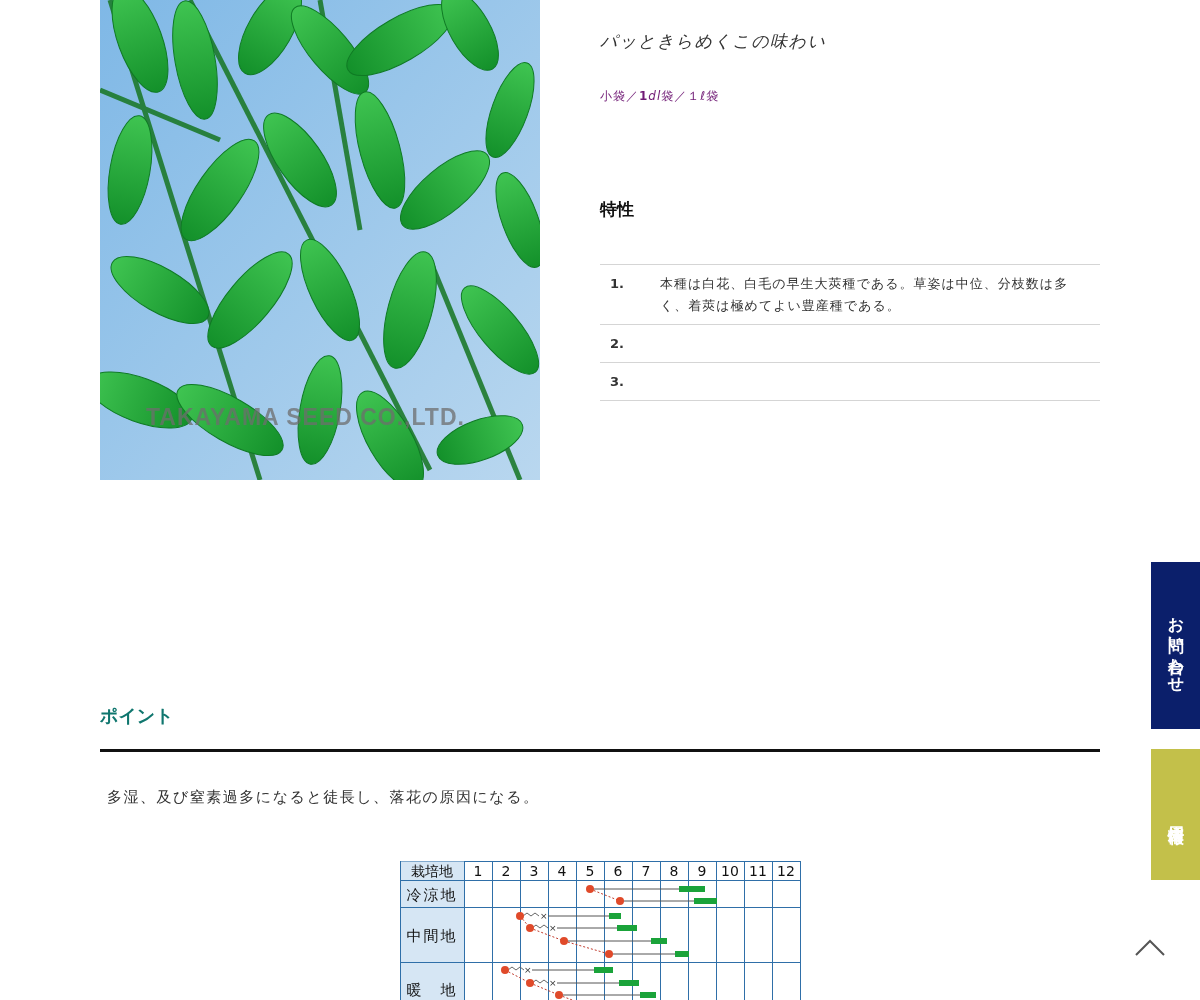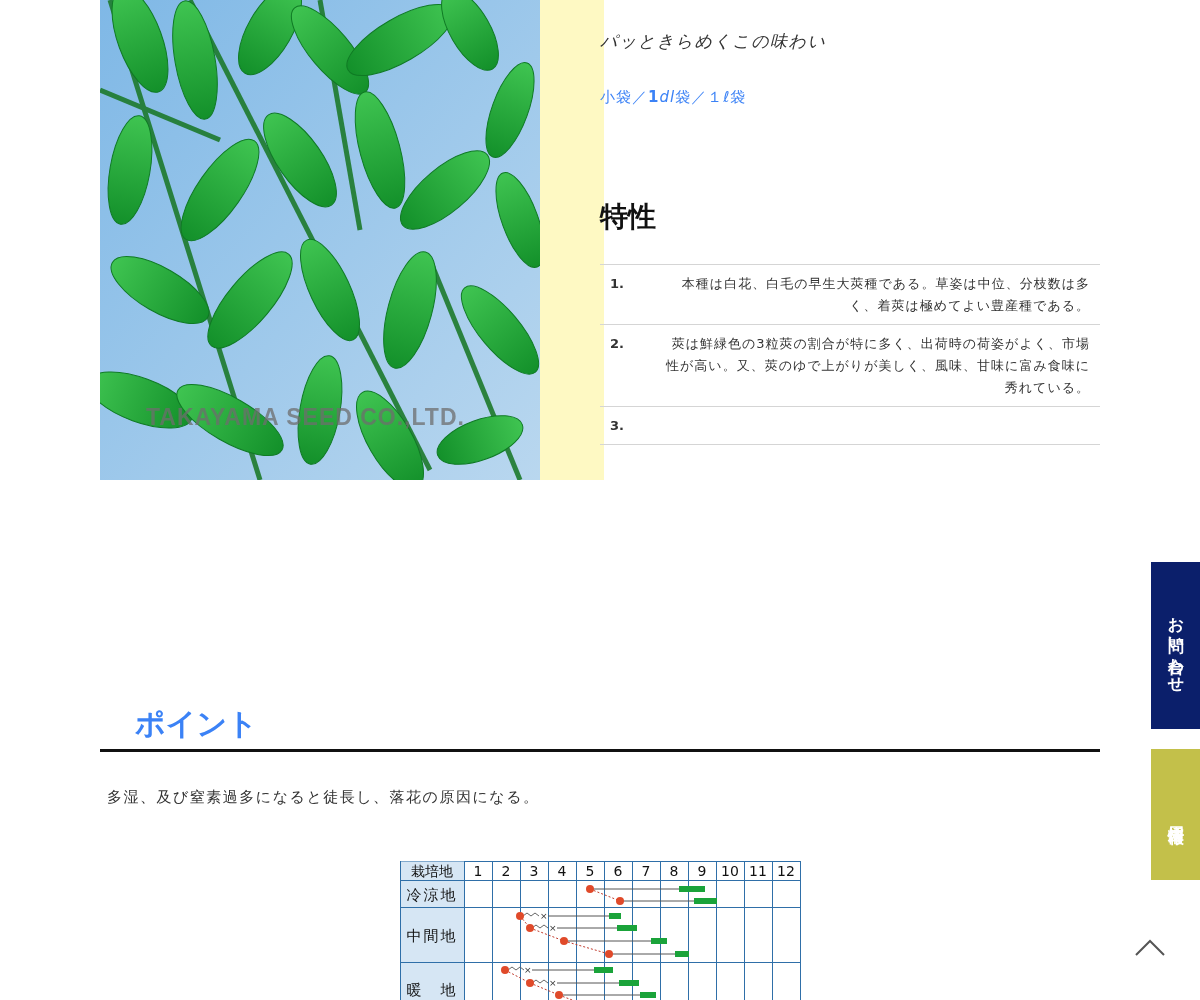--- a/index.html
+++ b/index.html
@@ -1,41 +1,41 @@
 <!DOCTYPE html>
 <html><head>
 <meta charset="utf-8">
 <style>
   * { box-sizing: border-box; margin: 0; padding: 0; }
   html, body { width: 1200px; height: 1000px; overflow: hidden; background: #ffffff; }
   body { font-family: "DejaVu Sans", "Liberation Sans", sans-serif; color: #222; position: relative; }
 
   .product-image {
-    position: absolute; left: 100px; top: 0; width: 504px; height: 480px;
-    background: #fef9c3; overflow: hidden;
+    position: absolute; left: 100px; top: 0; width: 440px; height: 480px;
+    background: #5eead4; overflow: hidden;
   }
   .product-image svg { display: block; }
   .watermark {
     position: absolute; left: 46px; top: 404px; font-family: "Liberation Sans", sans-serif;
     font-weight: bold; font-size: 23px; letter-spacing: 1px; color: rgba(110,110,110,0.75);
     white-space: nowrap;
   }
 
   .info { position: absolute; left: 600px; top: 0; width: 500px; }
   .catch { position: absolute; top: 30px; left: 0; font-size: 17px; color: #333; letter-spacing: 1.5px; white-space: nowrap; font-style: italic; }
-  .packages { position: absolute; top: 88px; left: 0; font-size: 15px; color: #3b82f6; letter-spacing: 1px; white-space: nowrap; }
+  .packages { position: absolute; top: 88px; left: 0; font-size: 12px; color: #701a75; letter-spacing: 1px; white-space: nowrap; }
   .packages b { font-weight: bold; }
-  .section-title { position: absolute; top: 198px; left: 0; font-size: 28px; font-weight: bold; color: #111; }
+  .section-title { position: absolute; top: 198px; left: 0; font-size: 17px; font-weight: bold; color: #111; }
 
   .traits { position: absolute; top: 264px; left: 0; width: 500px; border-top: 1px solid #d5d5d5; }
   .trait { display: flex; border-bottom: 1px solid #d5d5d5; padding: 8px 0 7px 0; }
   .trait-num { width: 60px; padding-left: 10px; font-size: 13px; font-weight: bold; color: #333; line-height: 22px; }
-  .trait-text { width: 430px; font-size: 13px; color: #333; line-height: 22px; letter-spacing: 1px; text-align: right; }
-
-  .point-title { position: absolute; left: 100px; top: 704px; font-size: 30px; font-weight: bold; color: #3b82f6; margin-left: 35px; }
+  .trait-text { width: 430px; font-size: 13px; color: #333; line-height: 22px; letter-spacing: 1px; }
+
+  .point-title { position: absolute; left: 100px; top: 704px; font-size: 18px; font-weight: bold; color: #0f766e; }
   .point-rule { position: absolute; left: 100px; top: 749px; width: 1000px; height: 3px; background: #111; }
   .point-text { position: absolute; left: 100px; top: 788px; font-size: 15px; color: #333; letter-spacing: 1.5px; white-space: nowrap; margin-left: 7px; }
 
   .calendar { position: absolute; left: 400px; top: 861px; width: 401px; height: 139px; overflow: hidden; text-align: center; }
 
   .side-contact {
     position: absolute; left: 1151px; top: 562px; width: 49px; height: 167px; background: #0b1f6b;
     display: flex; align-items: center; justify-content: center; cursor: pointer;
   }
   .side-recruit {
@@ -103,21 +103,20 @@
     <span>小袋／</span><b>1</b><i>dl</i><span>袋／１</span><i>ℓ</i><span>袋</span>
   </div>
   <h2 class="section-title">特性</h2>
   <div class="traits">
     <div class="trait">
       <div class="trait-num">1.</div>
       <div class="trait-text">本種は白花、白毛の早生大莢種である。草姿は中位、分枝数は多く、着莢は極めてよい豊産種である。</div>
     </div>
     <div class="trait">
       <div class="trait-num">2.</div>
-      <div class="trait-text">莢は鮮緑色の3粒莢の割合が特に多く、出荷時の荷姿がよく、市場性が高い。又、莢のゆで上がりが美しく、風味、甘味に富み食味に秀れている。</div>
     </div>
     <div class="trait">
       <div class="trait-num">3.</div>
     </div>
   </div>
 </div>
 
 <h2 class="point-title">ポイント</h2>
 <div class="point-rule"></div>
 <p class="point-text">多湿、及び窒素過多になると徒長し、落花の原因になる。</p>

